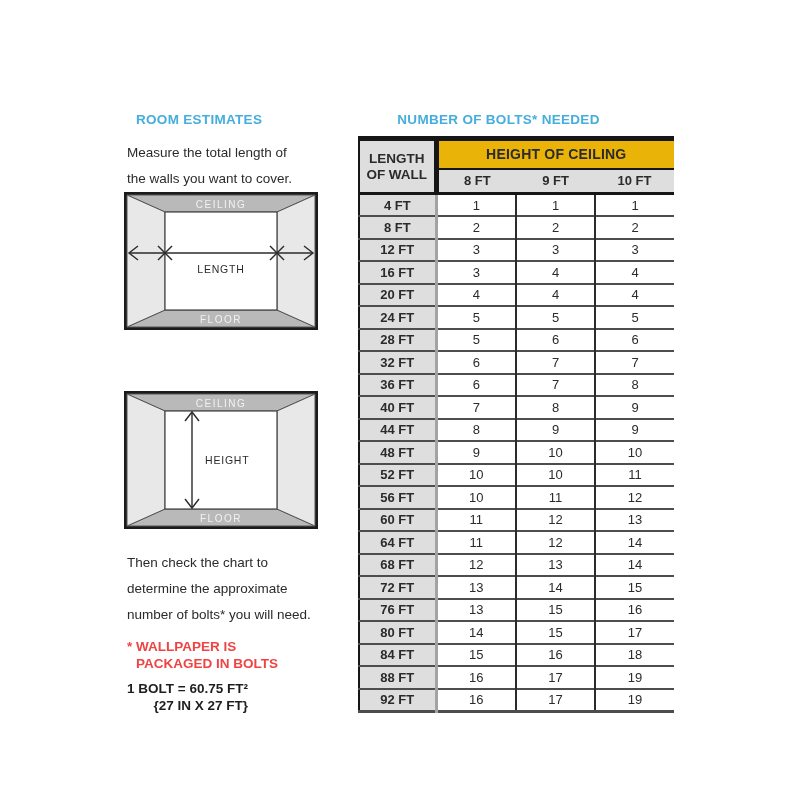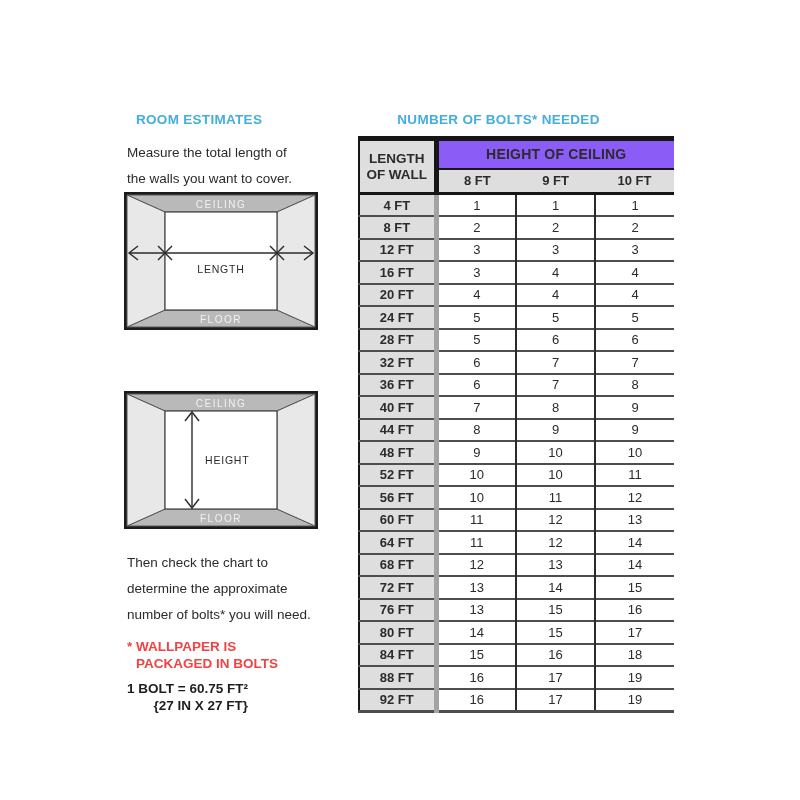--- a/index.html
+++ b/index.html
@@ -80,41 +80,41 @@
   .corner {
     background: #dedede;
     border-right: 5px solid #161616;
     border-bottom: 3px solid #161616;
     font-weight: bold;
     font-size: 13.5px;
     line-height: 16px;
     white-space: pre-line;
   }
   .group {
-    background: #8b5cf6;
+    background: #eab308;
     border-bottom: 2px solid #161616;
     height: 30px;
     font-weight: bold;
     font-size: 14px;
     letter-spacing: 0.2px;
   }
   .sub {
     background: #dedede;
     border-bottom: 3px solid #161616;
     height: 25px;
     font-weight: bold;
   }
   tbody.bolts-body td {
     height: 22.5px;
     border-top: 2px solid #4d4d4d;
     background: #ffffff;
   }
   tbody.bolts-body td.rowlabel {
     background: #dedede;
-    border-right: 5px solid #a3a3a3;
+    border-right: 3px solid #a3a3a3;
     font-weight: bold;
   }
   tbody.bolts-body td.val + td.val { border-left: 2px solid #2b2b2b; }
   svg text { font-family: "Liberation Sans", sans-serif; }
 </style>
 </head>
 <body>
 
 <div class="page">
 

